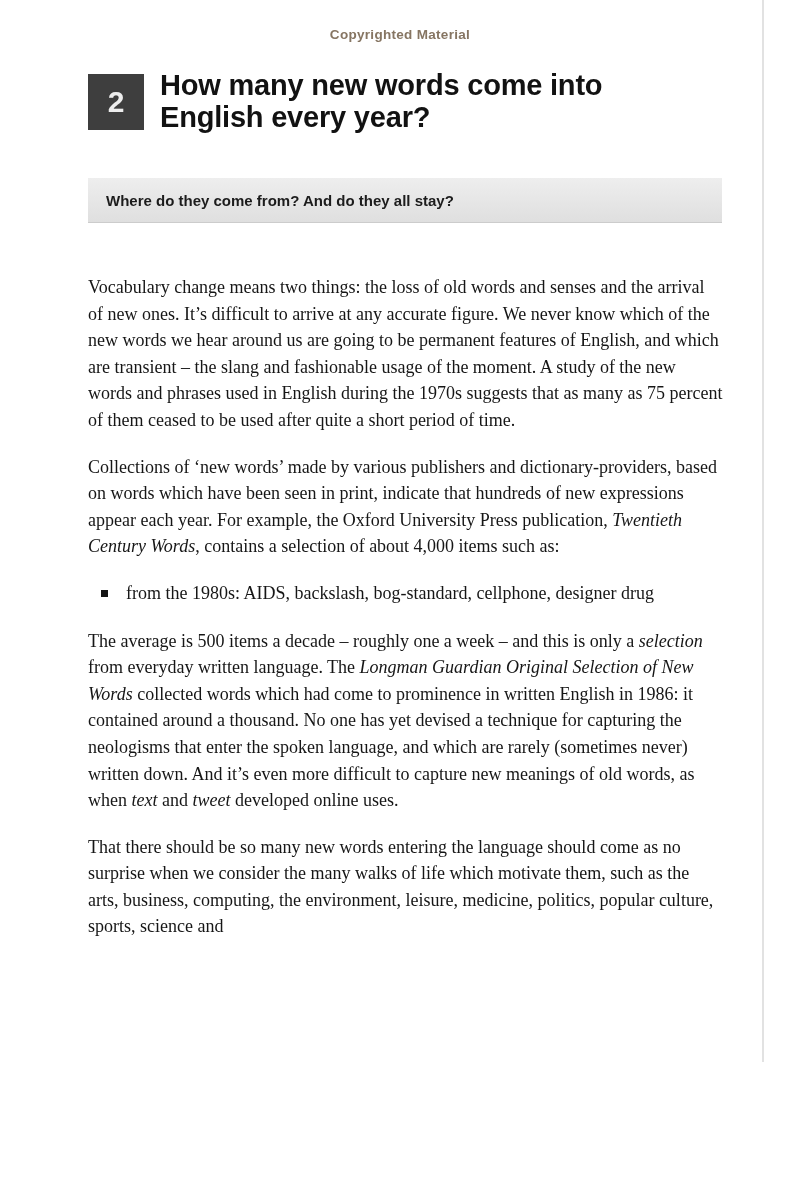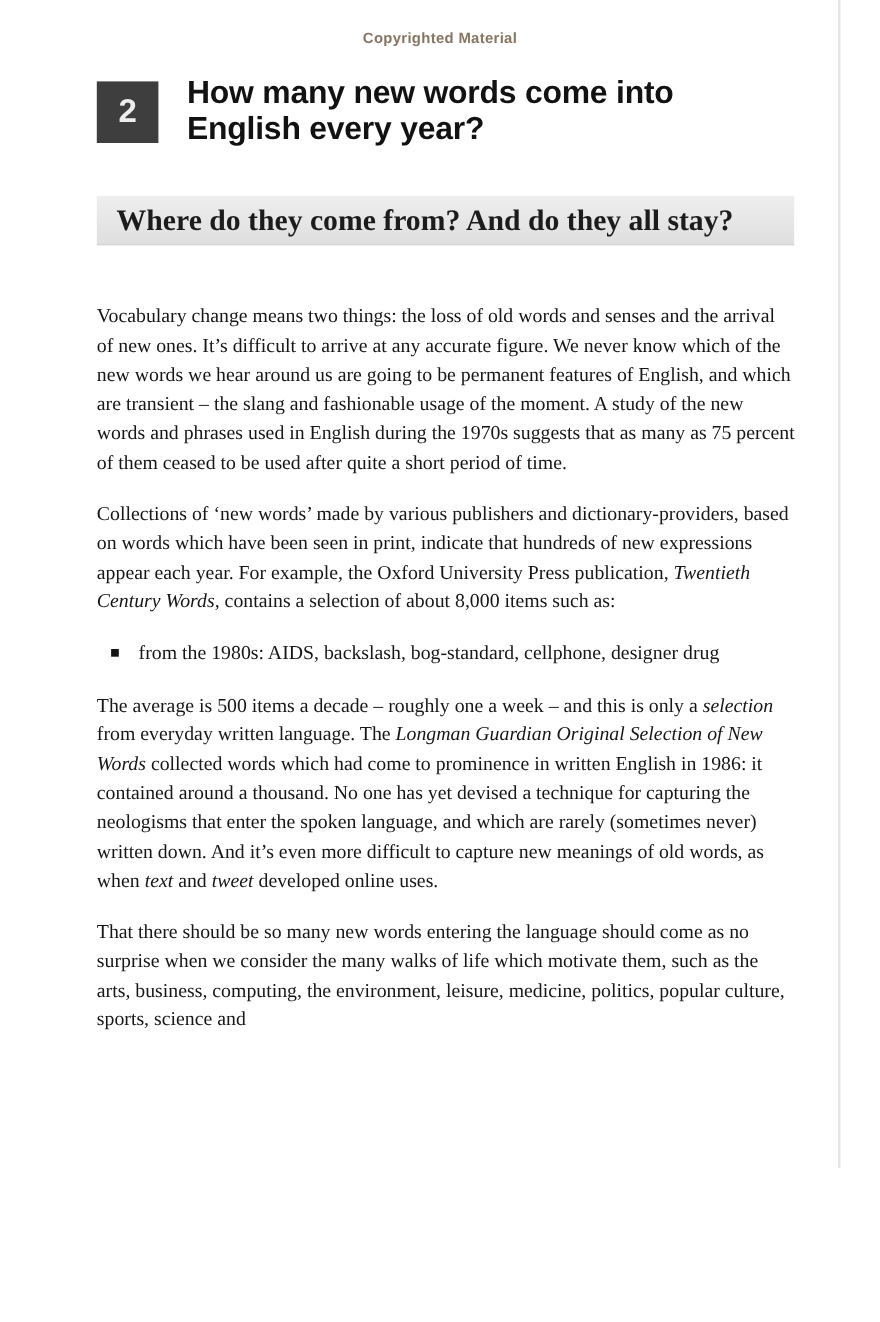--- a/index.html
+++ b/index.html
@@ -50,21 +50,21 @@
     color: #ededed;
     font-family: "Liberation Sans", sans-serif;
     font-weight: bold;
     font-size: 30px;
     display: flex;
     align-items: center;
     justify-content: center;
     flex: none;
   }
   .chapter-title {
-    margin-left: 26px;
+    margin-left: 16px;
     margin-top: -5px;
     font-family: "Liberation Sans", sans-serif;
     font-weight: bold;
     font-size: 29px;
     line-height: 32px;
     color: #121212;
     max-width: 480px;
     letter-spacing: -0.2px;
   }
 
@@ -74,23 +74,23 @@
     left: 88px;
     width: 634px;
     height: 44px;
     background: linear-gradient(#eeeeee, #dfdfdf);
     border-bottom: 1px solid #cccccc;
     display: flex;
     align-items: center;
   }
   .subtitle-text {
     padding-left: 18px;
-    font-family: Liberation Serif, serif;
+    font-family: Liberation Sans, sans-serif;
     font-weight: bold;
-    font-size: 27px;
+    font-size: 15px;
     color: #1c1c1c;
   }
 
   .body-content {
     position: absolute;
     top: 258px;
     left: 88px;
     width: 636px;
     font-size: 18px;
     line-height: 26.6px;
@@ -151,21 +151,21 @@
     <div class="chapter-badge">2</div>
     <div class="chapter-title">How many new words come into English every year?</div>
   </div>
 
   <div class="subtitle-bar">
     <div class="subtitle-text">Where do they come from? And do they all stay?</div>
   </div>
 
   <div class="body-content">
     <p class="body-para"><span>Vocabulary change means two things: the loss of old words and senses and the arrival of new ones. It’s difficult to arrive at any accurate figure. We never know which of the new words we hear around us are going to be permanent features of English, and which are transient – the slang and fashionable usage of the moment. A study of the new words and phrases used in English during the 1970s suggests that as many as 75 percent of them ceased to be used after quite a short period of time.</span></p>
-    <p class="body-para"><span>Collections of ‘new words’ made by various publishers and dictionary-providers, based on words which have been seen in print, indicate that hundreds of new expressions appear each year. For example, the Oxford University Press publication, </span><em>Twentieth Century Words</em><span>, contains a selection of about 8,000 items such as:</span></p>
+    <p class="body-para"><span>Collections of ‘new words’ made by various publishers and dictionary-providers, based on words which have been seen in print, indicate that hundreds of new expressions appear each year. For example, the Oxford University Press publication, </span><em>Twentieth Century Words</em><span>, contains a selection of about 4,000 items such as:</span></p>
 
     <ul class="bullet-list">
       <li class="bullet-item">
         <span class="bullet-marker"></span>
         <span class="bullet-text">from the 1980s: AIDS, backslash, bog-standard, cellphone, designer drug</span>
       </li>
     </ul>
 
     <p class="body-para"><span>The average is 500 items a decade – roughly one a week – and this is only a </span><em>selection</em><span> from everyday written language. The </span><em>Longman Guardian Original Selection of New Words</em><span> collected words which had come to prominence in written English in 1986: it contained around a thousand. No one has yet devised a technique for capturing the neologisms that enter the spoken language, and which are rarely (sometimes never) written down. And it’s even more difficult to capture new meanings of old words, as when </span><em>text</em><span> and </span><em>tweet</em><span> developed online uses.</span></p>
     <p class="body-para"><span>That there should be so many new words entering the language should come as no surprise when we consider the many walks of life which motivate them, such as the arts, business, computing, the environment, leisure, medicine, politics, popular culture, sports, science and</span></p>

